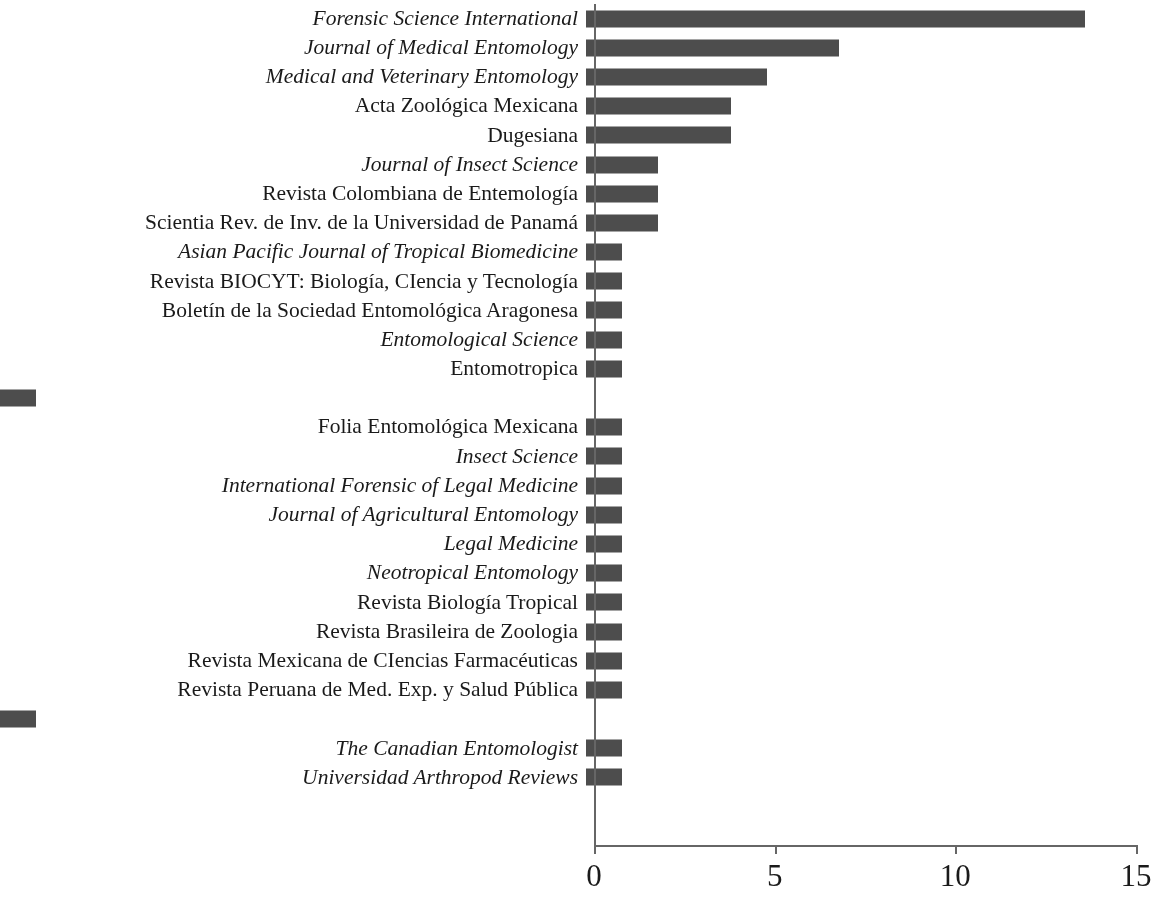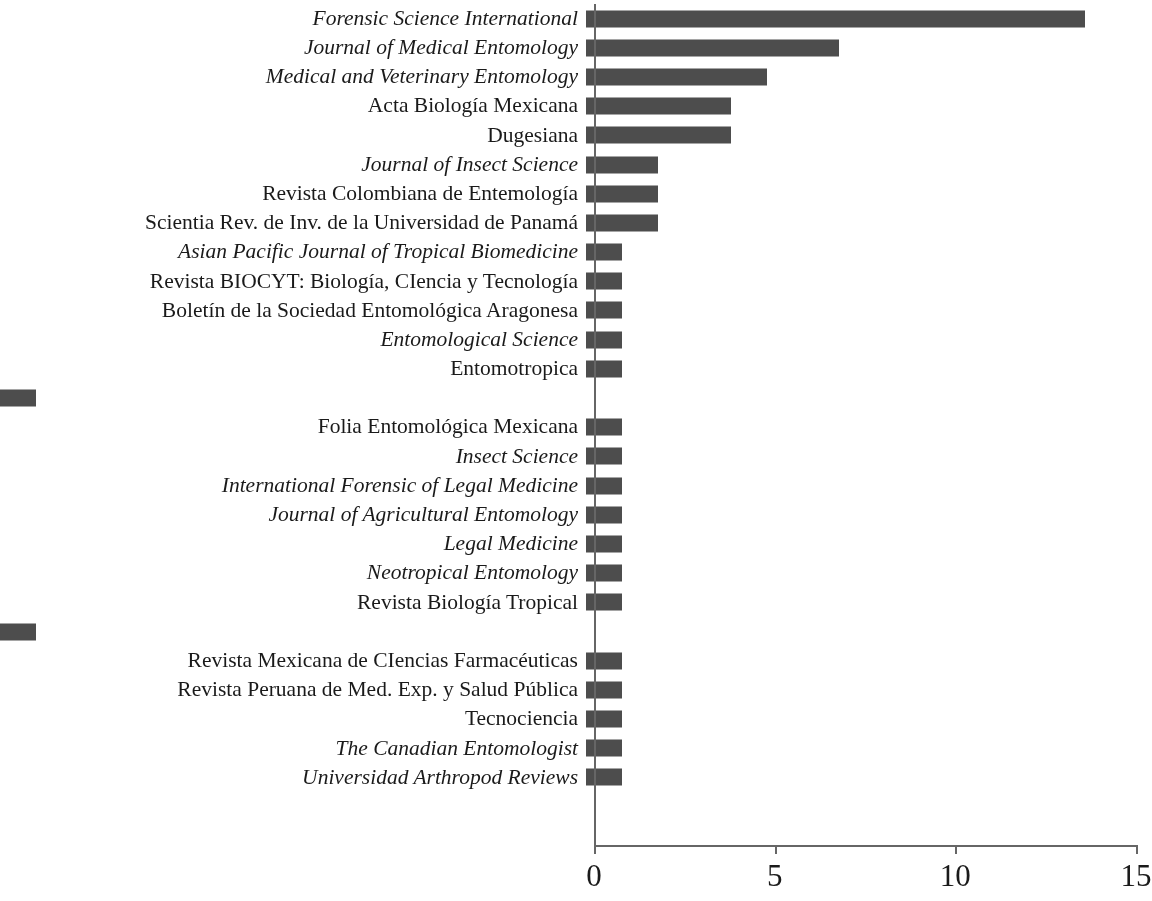--- a/index.html
+++ b/index.html
@@ -111,21 +111,21 @@
           <div class="bar" style="width: 252.933px; background: rgb(77, 77, 77);"></div>
         </div>
       </div>
       <div class="row">
         <div class="cat-label italic">Medical and Veterinary Entomology</div>
         <div class="bar-cell">
           <div class="bar" style="width: 180.667px; background: rgb(77, 77, 77);"></div>
         </div>
       </div>
       <div class="row">
-        <div class="cat-label">Acta Biología Mexicana</div>
+        <div class="cat-label">Acta Zoológica Mexicana</div>
         <div class="bar-cell">
           <div class="bar" style="width: 144.533px; background: rgb(77, 77, 77);"></div>
         </div>
       </div>
       <div class="row">
         <div class="cat-label">Dugesiana</div>
         <div class="bar-cell">
           <div class="bar" style="width: 144.533px; background: rgb(77, 77, 77);"></div>
         </div>
       </div>
@@ -218,38 +218,38 @@
           <div class="bar" style="width: 36.1333px; background: rgb(77, 77, 77);"></div>
         </div>
       </div>
       <div class="row">
         <div class="cat-label">Revista Biología Tropical</div>
         <div class="bar-cell">
           <div class="bar" style="width: 36.1333px; background: rgb(77, 77, 77);"></div>
         </div>
       </div>
       <div class="row">
+        <div class="cat-label">Revista Brasileira de Zoologia</div>
         <div class="bar-cell">
           <div class="bar" style="width: 36.1333px; background: rgb(77, 77, 77);"></div>
         </div>
       </div>
       <div class="row">
         <div class="cat-label">Revista Mexicana de CIencias Farmacéuticas</div>
         <div class="bar-cell">
           <div class="bar" style="width: 36.1333px; background: rgb(77, 77, 77);"></div>
         </div>
       </div>
       <div class="row">
         <div class="cat-label">Revista Peruana de Med. Exp. y Salud Pública</div>
         <div class="bar-cell">
           <div class="bar" style="width: 36.1333px; background: rgb(77, 77, 77);"></div>
         </div>
       </div>
       <div class="row">
-        <div class="cat-label">Tecnociencia</div>
         <div class="bar-cell">
           <div class="bar" style="width: 36.1333px; background: rgb(77, 77, 77);"></div>
         </div>
       </div>
       <div class="row">
         <div class="cat-label italic">The Canadian Entomologist</div>
         <div class="bar-cell">
           <div class="bar" style="width: 36.1333px; background: rgb(77, 77, 77);"></div>
         </div>
       </div>

